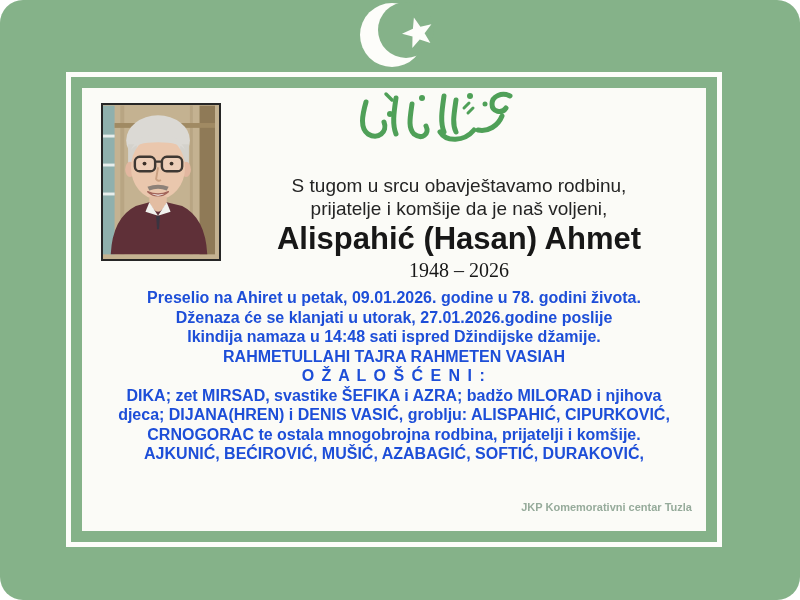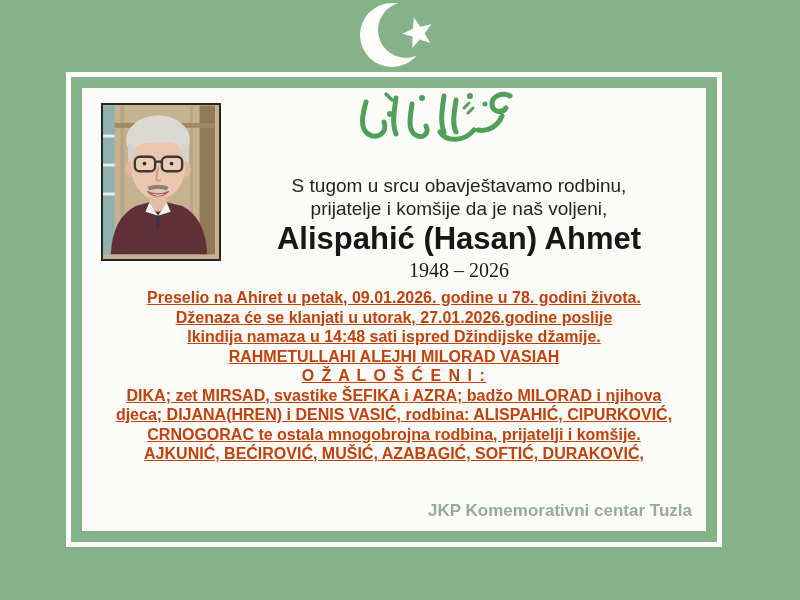--- a/index.html
+++ b/index.html
@@ -1,19 +1,20 @@
 <!DOCTYPE html>
 <html><head>
 <meta charset="utf-8">
 <style>
   html,body{margin:0;padding:0;}
   body{font-family:"Liberation Sans",sans-serif;}
   .screen{
     position:relative;width:800px;height:600px;overflow:hidden;
     background:#85b289;
+    border-radius:23px;
   }
   .crescent{position:absolute;left:352px;top:0px;}
   .card-frame{
     position:absolute;left:66px;top:72px;width:656px;height:475px;
     box-sizing:border-box;border:5px solid #fdfdfa;padding:11px;
     background:transparent;
   }
   .card-inner{
     position:relative;width:100%;height:100%;
     background:#fbfbf7;
@@ -33,27 +34,26 @@
     font-size:31px;line-height:36px;color:#171717;
   }
   .years{
     position:absolute;left:136px;right:6px;top:171px;
     text-align:center;font-family:"Liberation Serif",serif;font-weight:normal;
     font-size:20px;color:#171717;
   }
   .body-block{
     position:absolute;left:6px;right:6px;top:200px;
     text-align:center;font-weight:bold;font-size:16px;line-height:19.5px;
-    color:#c2410c;
-    text-decoration:underline;
+    color:#1d4ed8;
   }
   .mourners-heading{letter-spacing:1.5px;}
   .footer{
     position:absolute;right:14px;top:413px;
-    font-weight:bold;font-size:17px;color:#96ab9b;
+    font-weight:bold;font-size:11px;color:#96ab9b;
   }
 </style>
 </head>
 <body>
 
 <div class="screen">
 
   <div class="crescent">
     <svg width="95" height="70" viewBox="0 0 95 70">
       <circle cx="40" cy="35" r="32" fill="#fdfdfa"></circle>
@@ -123,24 +123,24 @@
         <div>prijatelje i komšije da je naš voljeni,</div>
       </div>
 
       <div class="name">Alispahić (Hasan) Ahmet</div>
       <div class="years">1948 – 2026</div>
 
       <div class="body-block">
         <div>Preselio na Ahiret u petak, 09.01.2026. godine u 78. godini života.</div>
         <div>Dženaza će se klanjati u utorak, 27.01.2026.godine poslije</div>
         <div>Ikindija namaza u 14:48 sati ispred Džindijske džamije.</div>
-        <div>RAHMETULLAHI ALEJHI MILORAD VASIAH</div>
+        <div>RAHMETULLAHI TAJRA RAHMETEN VASIAH</div>
         <div class="mourners-heading">O Ž A L O Š Ć E N I :</div>
         <div>DIKA; zet MIRSAD, svastike ŠEFIKA i AZRA; badžo MILORAD i njihova</div>
-        <div>djeca; DIJANA(HREN) i DENIS VASIĆ, rodbina: ALISPAHIĆ, CIPURKOVIĆ,</div>
+        <div>djeca; DIJANA(HREN) i DENIS VASIĆ, groblju: ALISPAHIĆ, CIPURKOVIĆ,</div>
         <div>CRNOGORAC te ostala mnogobrojna rodbina, prijatelji i komšije.</div>
         <div>AJKUNIĆ, BEĆIROVIĆ, MUŠIĆ, AZABAGIĆ, SOFTIĆ, DURAKOVIĆ,</div>
       </div>
 
       <div class="footer">JKP Komemorativni centar Tuzla</div>
 
     </div>
   </div>
 </div>
 

